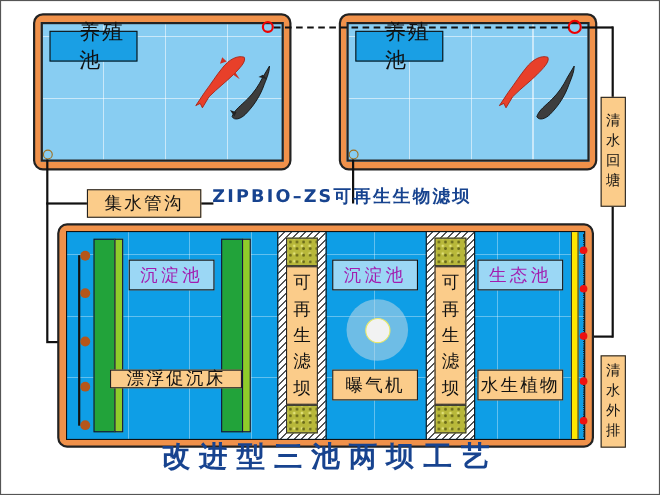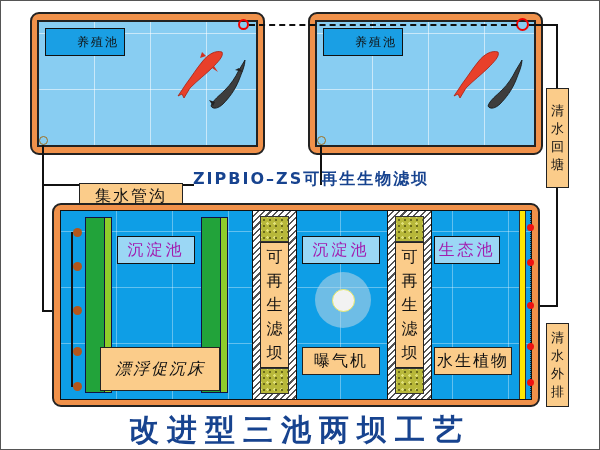--- a/index.html
+++ b/index.html
@@ -5,26 +5,26 @@
   html, body { margin:0; padding:0; }
   body { width:600px; height:450px; background:#ffffff; position:relative; overflow:hidden;
          font-family:"DejaVu Sans", sans-serif; }
   .frame { position:absolute; left:0; top:0; width:598px; height:448px; border:1px solid #555; box-sizing:content-box; }
   .abs { position:absolute; }
   .pond { position:absolute; background:#f0914a; border:2px solid #222; border-radius:9px; box-sizing:border-box; }
   .pond-water { position:absolute; background:#88cdf2; border:2px solid #222; box-sizing:border-box;
     background-image:
       repeating-linear-gradient(90deg, transparent 0 55px, rgba(255,255,255,0.55) 55px 56px),
       repeating-linear-gradient(0deg, transparent 0 55px, rgba(255,255,255,0.55) 55px 56px); }
-  .label-blue { position:absolute; background:#1a9fe4; border:1.5px solid #111; color:#111; font-size:12px;
+  .label-blue { position:absolute; background:#1a9fe4; border:1.5px solid #111; color:#111; font-size:19px;
     display:flex; align-items:center; justify-content:center; letter-spacing:2px; box-sizing:border-box;padding-left:26px; }
   .label-light { position:absolute; background:#9bd7f5; border:1.5px solid #111; color:#a21caf; font-size:16px;
     display:flex; align-items:center; justify-content:center; letter-spacing:3px; box-sizing:border-box; }
   .label-tan { position:absolute; background:#fbcc8a; border:1.5px solid #222; color:#111; font-size:16px;
-    display:flex; align-items:center; justify-content:center; letter-spacing:2px; box-sizing:border-box;margin-top:11px; }
+    display:flex; align-items:center; justify-content:center; letter-spacing:2px; box-sizing:border-box; }
   .vlabel { position:absolute; background:#fbcc8a; border:1.5px solid #222; color:#111; font-size:13px;
     display:flex; flex-direction:column; align-items:center; justify-content:center; line-height:18px; box-sizing:border-box; }
   .line { position:absolute; background:#111; }
   .big-tank { position:absolute; left:52px; top:203px; width:488px; height:204px; background:#f0914a;
     border:2px solid #222; border-radius:9px; box-sizing:border-box; }
   .tank-water { position:absolute; left:60px; top:210px; width:472px; height:190px; background:#0e9ee6;
     border:1.5px solid #111; box-sizing:border-box;
     background-image:
       repeating-linear-gradient(90deg, transparent 0 55px, rgba(255,255,255,0.35) 55px 56px),
       repeating-linear-gradient(0deg, transparent 0 55px, rgba(255,255,255,0.35) 55px 56px); }
@@ -34,21 +34,21 @@
     background:repeating-linear-gradient(135deg, #fff 0 3px, #555 3px 4.5px); }
   .filter-block { position:absolute; background:#b8b83a; border:1px solid #333; box-sizing:border-box;
     background-image: radial-gradient(#6b6b1a 1px, transparent 1.5px), radial-gradient(#e0e07a 1px, transparent 1.5px);
     background-size:6px 6px, 7px 7px; background-position:0 0, 3px 3px; }
   .dam-label { position:absolute; background:#fbcc8a; border:1px solid #222; color:#111; font-size:16px;
     display:flex; flex-direction:column; align-items:center; justify-content:center; line-height:24px; box-sizing:border-box; }
   .dot-brown { position:absolute; width:9px; height:9px; border-radius:50%; background:#b5561a; }
   .dot-red { position:absolute; width:7px; height:7px; border-radius:50%; background:#ee1111; }
   .title-zip { position:absolute; left:193px; top:169px; font-size:16px; font-weight:bold; color:#17438f;
     letter-spacing:2px; white-space:nowrap; }
-  .bottom-title { position:absolute; left:0; width:600px; top:410px; text-align:center; font-size:30px;
+  .bottom-title { position:absolute; left:0; width:600px; top:398px; text-align:center; font-size:26px;
     color:#17438f; letter-spacing:8px; font-weight:bold; }
   .fish svg { display:block; }
 </style>
 </head>
 <body>
 
 <div class="frame"></div>
 
 <div class="pond" style="left:30px;top:12px;width:235px;height:143px;"></div>
 <div class="pond-water" style="left:37px;top:20px;width:221px;height:127px;"></div>
@@ -121,21 +121,21 @@
 <div class="dot-brown" style="left:73px;top:306px;"></div>
 <div class="dot-brown" style="left:73px;top:347px;"></div>
 <div class="dot-brown" style="left:73px;top:382px;"></div>
 
 <div class="green-bar" style="left:85px;top:217px;width:20px;height:176px;"></div>
 <div class="lgreen-bar" style="left:104px;top:217px;width:8px;height:176px;"></div>
 <div class="green-bar" style="left:201px;top:217px;width:20px;height:176px;"></div>
 <div class="lgreen-bar" style="left:220px;top:217px;width:8px;height:176px;"></div>
 
 <div class="label-light" style="left:117px;top:236px;width:78px;height:28px;">沉淀池</div>
-<div class="label-tan" style="left:100px;top:336px;width:120px;height:44px;font-style:italic;">漂浮促沉床</div>
+<div class="label-tan" style="left:100px;top:336px;width:120px;height:17px;">漂浮促沉床</div>
 
 <div class="dam" style="left:252px;top:210px;width:45px;height:190px;"></div>
 <div class="filter-block" style="left:260px;top:216px;width:29px;height:26px;"></div>
 <div class="filter-block" style="left:260px;top:368px;width:29px;height:26px;"></div>
 <div class="dam-label" style="left:260px;top:242px;width:29px;height:126px;">
   <span>可</span>
   <span>再</span>
   <span>生</span>
   <span>滤</span>
   <span>坝</span>
@@ -150,21 +150,21 @@
 <div class="filter-block" style="left:395px;top:216px;width:29px;height:26px;"></div>
 <div class="filter-block" style="left:395px;top:368px;width:29px;height:26px;"></div>
 <div class="dam-label" style="left:395px;top:242px;width:29px;height:126px;">
   <span>可</span>
   <span>再</span>
   <span>生</span>
   <span>滤</span>
   <span>坝</span>
 </div>
 
-<div class="label-light" style="left:434px;top:236px;width:66px;height:28px;">生态池</div>
+<div class="label-light" style="left:434px;top:236px;width:78px;height:28px;">生态池</div>
 <div class="label-tan" style="left:434px;top:336px;width:78px;height:28px;">水生植物</div>
 
 <div class="abs" style="left:519px;top:211px;width:5px;height:188px;background:#ffe600;border-left:1px solid #333;border-right:1px solid #333;"></div>
 <div class="abs" style="left:530px;top:213px;width:0;height:184px;border-left:1.5px dotted #222;"></div>
 <div class="dot-red" style="left:527px;top:224px;"></div>
 <div class="dot-red" style="left:527px;top:259px;"></div>
 <div class="dot-red" style="left:527px;top:302px;"></div>
 <div class="dot-red" style="left:527px;top:343px;"></div>
 <div class="dot-red" style="left:527px;top:379px;"></div>
 

